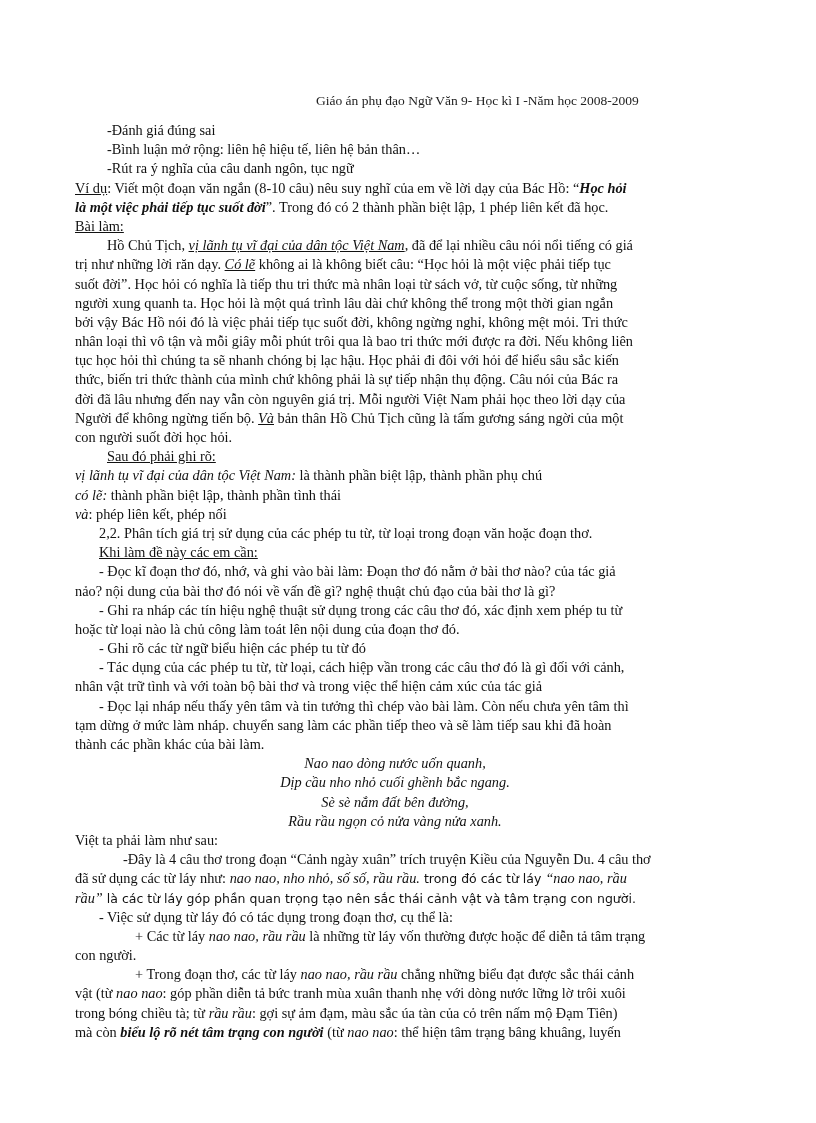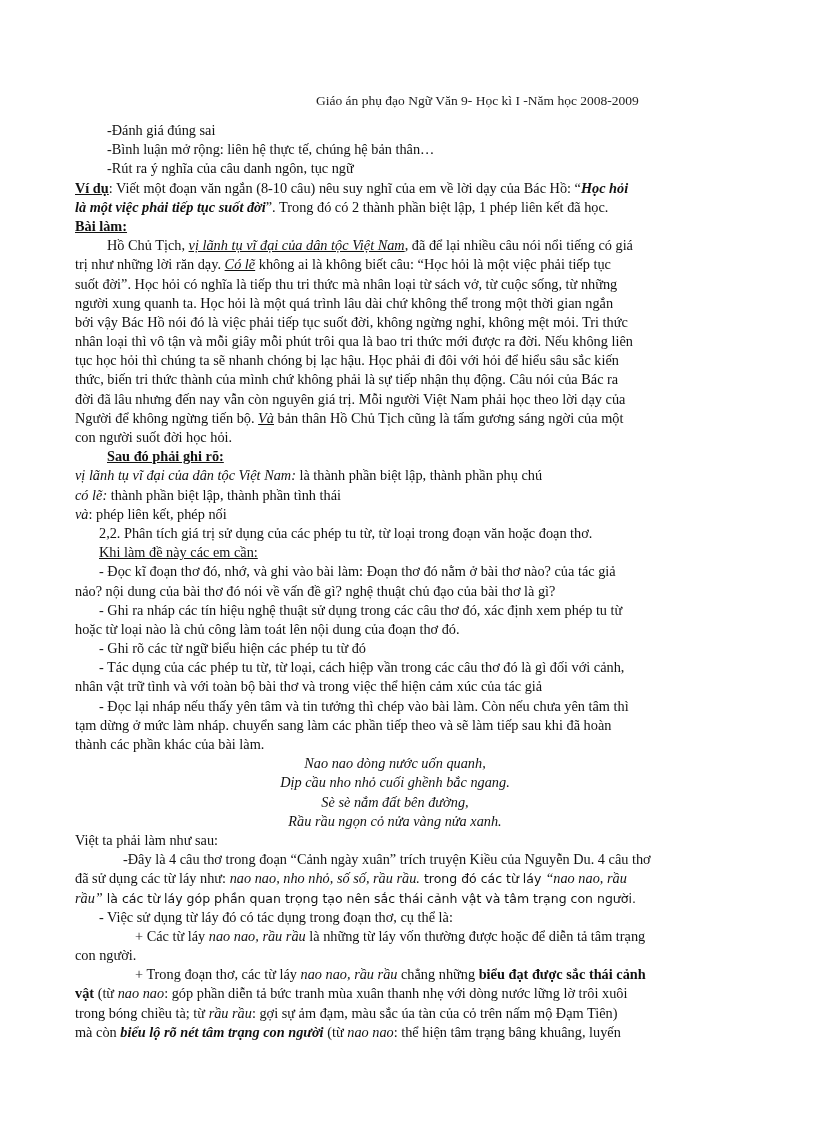--- a/index.html
+++ b/index.html
@@ -8,36 +8,36 @@
   .page { position: absolute; left: 0; top: 0; width: 816px; height: 1123px; margin-top: 41px; }
   .header { position: absolute; top: 52px; left: 316px; font-size: 13.5px; white-space: nowrap; color: #222; }
   .body { position: absolute; left: 75px; top: 80px; width: 640px; font-size: 14.3px; line-height: 19.2px; }
   .line { white-space: nowrap; display: block; height: 19.2px; }
   .in1 { padding-left: 32px; }
   .in05 { padding-left: 24px; }
   .in2 { padding-left: 48px; }
   .in3 { padding-left: 60px; }
   .center { text-align: center; display: block; height: 19.2px; font-style: italic; }
   .u { text-decoration: underline; }
-  .b { font-weight: bold; }
+  .b { font-weight: normal; }
   .i { font-style: italic; }
   .bi { font-weight: bold; font-style: italic; }
   .odd { font-family: "DejaVu Sans", sans-serif; font-size: 12.5px; text-align: center; }
 </style>
 </head>
 <body>
 
 <div class="page">
 
   <div class="header">Giáo án phụ đạo Ngữ Văn 9- Học kì I -Năm học 2008-2009</div>
 
   <div class="body">
 
     <span class="line in1">-Đánh giá đúng sai</span>
-    <span class="line in1">-Bình luận mở rộng: liên hệ thực tế, chúng hệ bản thân…</span>
+    <span class="line in1">-Bình luận mở rộng: liên hệ hiệu tế, liên hệ bản thân…</span>
     <span class="line in1">-Rút ra ý nghĩa  của câu danh ngôn, tục ngữ</span>
 
     <span class="line"><span class="b u">Ví dụ</span><span>: Viết một đoạn văn ngắn  (8-10 câu) nêu suy nghĩ  của em về lời  dạy của Bác Hồ: “</span><span class="bi">Học hỏi</span></span>
     <span class="line"><span class="bi">là một việc phải tiếp tục suốt đời</span><span>”. Trong  đó có 2 thành  phần biệt lập,  1 phép liên  kết đã học.</span></span>
 
     <span class="line b u">Bài làm:</span>
 
     <span class="line in1"><span>Hồ Chủ Tịch, </span><span class="i u">vị lãnh tụ vĩ đại của dân tộc Việt Nam</span><span>, đã để lại nhiều  câu nói nổi tiếng  có giá</span></span>
     <span class="line"><span>trị như những  lời  răn dạy. </span><span class="i u">Có lẽ</span><span> không  ai là không  biết câu: “Học hỏi là một việc phải tiếp tục</span></span>
     <span class="line">suốt đời”.  Học hỏi có nghĩa  là tiếp thu tri thức mà nhân loại từ sách vở, từ cuộc sống,  từ những</span>

